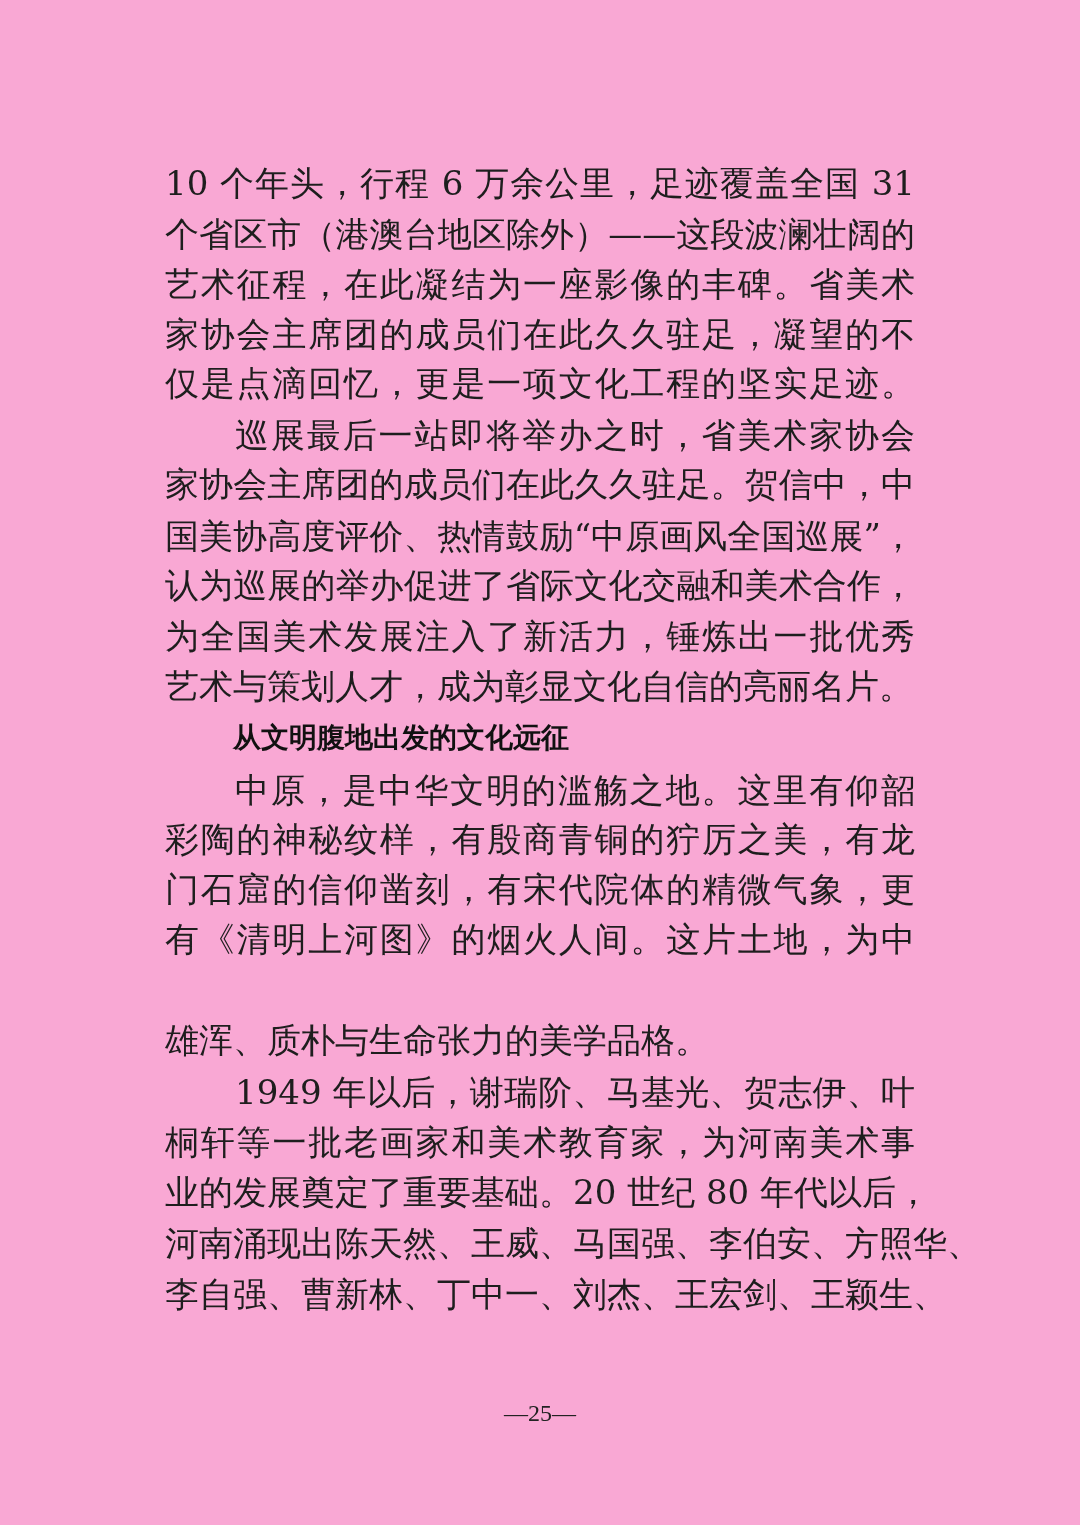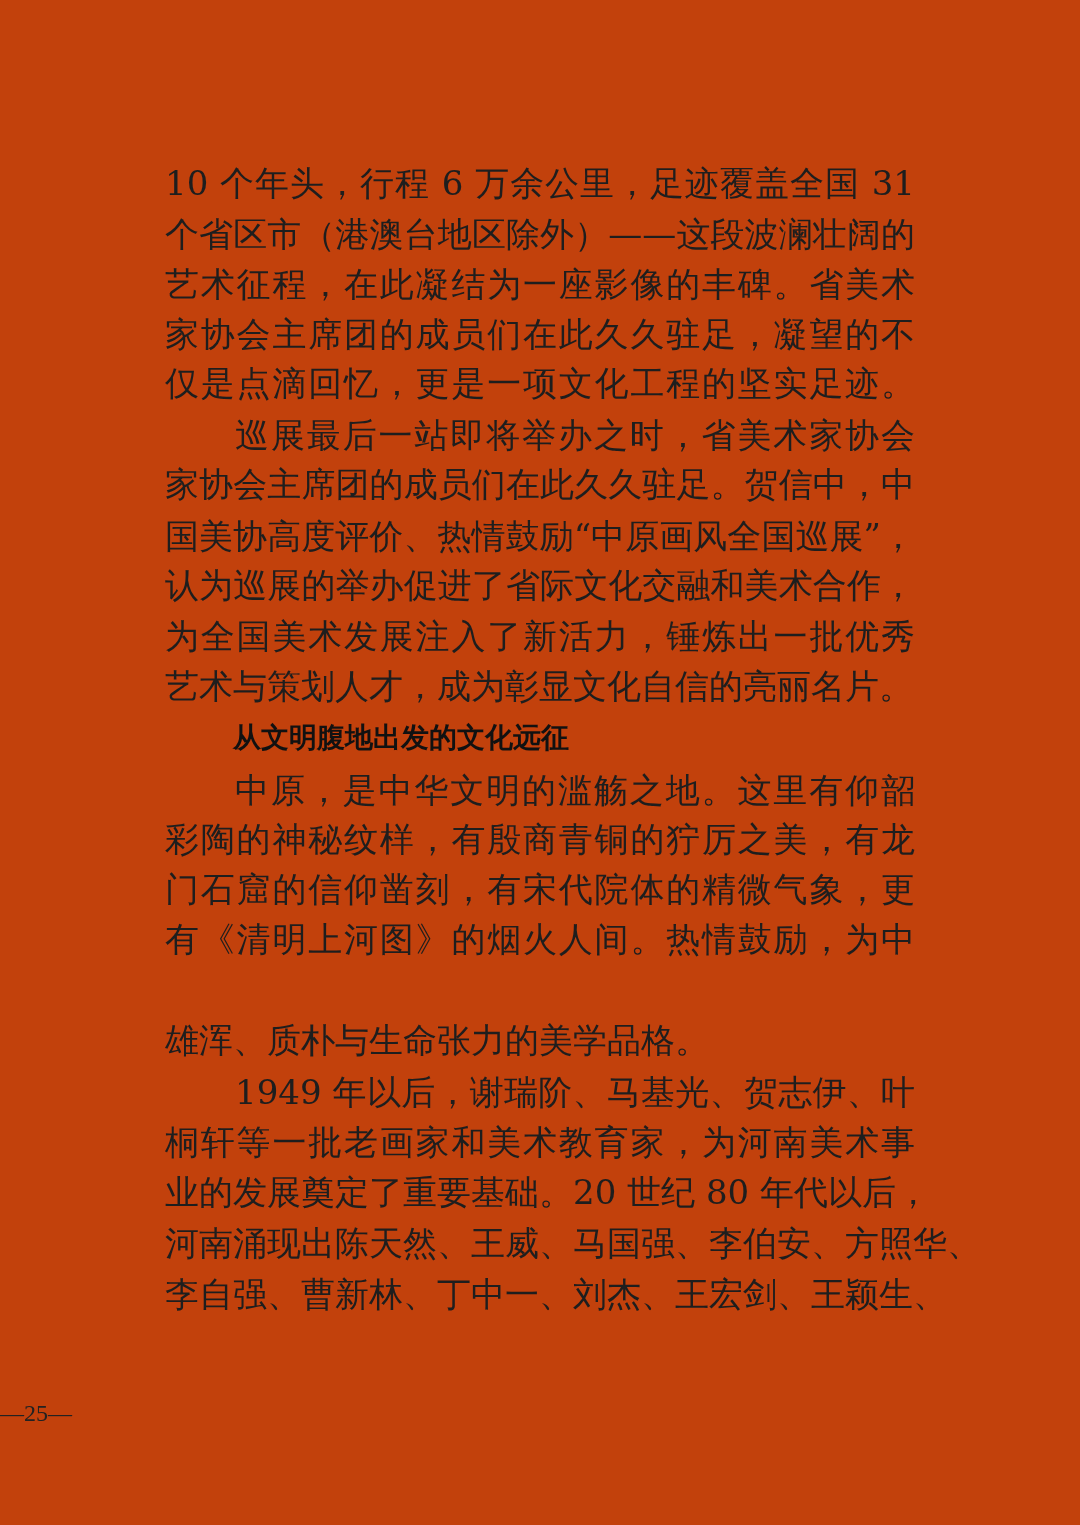--- a/index.html
+++ b/index.html
@@ -1,27 +1,27 @@
 <!DOCTYPE html>
 <html><head>
 <meta charset="utf-8">
 <style>
   html, body { margin: 0; padding: 0; background: #ffffff; }
   body { width: 1080px; height: 1525px; position: relative; overflow: hidden;
          font-family: "DejaVu Serif", "Liberation Serif", serif; color: #1e1e1e; }
-  .page { position: absolute; left: 0; top: 0; width: 1080px; height: 1525px; background: #c2410c; }
+  .page { position: absolute; left: 0; top: 0; width: 1080px; height: 1525px; background: #f9a8d4; }
   .line { position: absolute; left: 165px; width: 750px; height: 50px; line-height: 50px;
           font-size: 34px; white-space: nowrap; text-align: justify; text-align-last: justify;
           letter-spacing: 0; }
   .line.indent { left: 235px; width: 680px; }
   .line.last { text-align-last: left; }
   .line.heading { font-family: "DejaVu Sans", "Liberation Sans", sans-serif; font-weight: bold;
                   font-size: 28px; left: 233px; width: 520px; text-align-last: left; color: #111; }
   .page-number { position: absolute; left: 0; width: 1080px; top: 1395px; height: 36px;
-                 line-height: 36px; text-align: left; font-size: 24px;
+                 line-height: 36px; text-align: center; font-size: 24px;
                  font-family: "Liberation Serif", "DejaVu Serif", serif; color: #222; }
 </style>
 </head>
 <body>
 
 <div class="page">
 
   <div class="line" style="top:158px">10 个年头，行程 6 万余公里，足迹覆盖全国 31</div>
   <div class="line" style="top:209px">个省区市（港澳台地区除外）——这段波澜壮阔的</div>
   <div class="line" style="top:259px">艺术征程，在此凝结为一座影像的丰碑。省美术</div>
@@ -33,21 +33,21 @@
   <div class="line" style="top:511px">国美协高度评价、热情鼓励“中原画风全国巡展”，</div>
   <div class="line" style="top:560px">认为巡展的举办促进了省际文化交融和美术合作，</div>
   <div class="line" style="top:611px">为全国美术发展注入了新活力，锤炼出一批优秀</div>
   <div class="line last" style="top:661px">艺术与策划人才，成为彰显文化自信的亮丽名片。</div>
 
   <div class="line heading" style="top:713px">从文明腹地出发的文化远征</div>
 
   <div class="line indent" style="top:765px">中原，是中华文明的滥觞之地。这里有仰韶</div>
   <div class="line" style="top:814px">彩陶的神秘纹样，有殷商青铜的狞厉之美，有龙</div>
   <div class="line" style="top:864px">门石窟的信仰凿刻，有宋代院体的精微气象，更</div>
-  <div class="line" style="top:914px">有《清明上河图》的烟火人间。热情鼓励，为中</div>
+  <div class="line" style="top:914px">有《清明上河图》的烟火人间。这片土地，为中</div>
   <div class="line last" style="top:1015px">雄浑、质朴与生命张力的美学品格。</div>
 
   <div class="line indent" style="top:1067px">1949 年以后，谢瑞阶、马基光、贺志伊、叶</div>
   <div class="line" style="top:1117px">桐轩等一批老画家和美术教育家，为河南美术事</div>
   <div class="line" style="top:1167px">业的发展奠定了重要基础。20 世纪 80 年代以后，</div>
   <div class="line" style="top:1218px">河南涌现出陈天然、王威、马国强、李伯安、方照华、</div>
   <div class="line" style="top:1269px">李自强、曹新林、丁中一、刘杰、王宏剑、王颖生、</div>
 
   <div class="page-number">—25—</div>
 </div>

